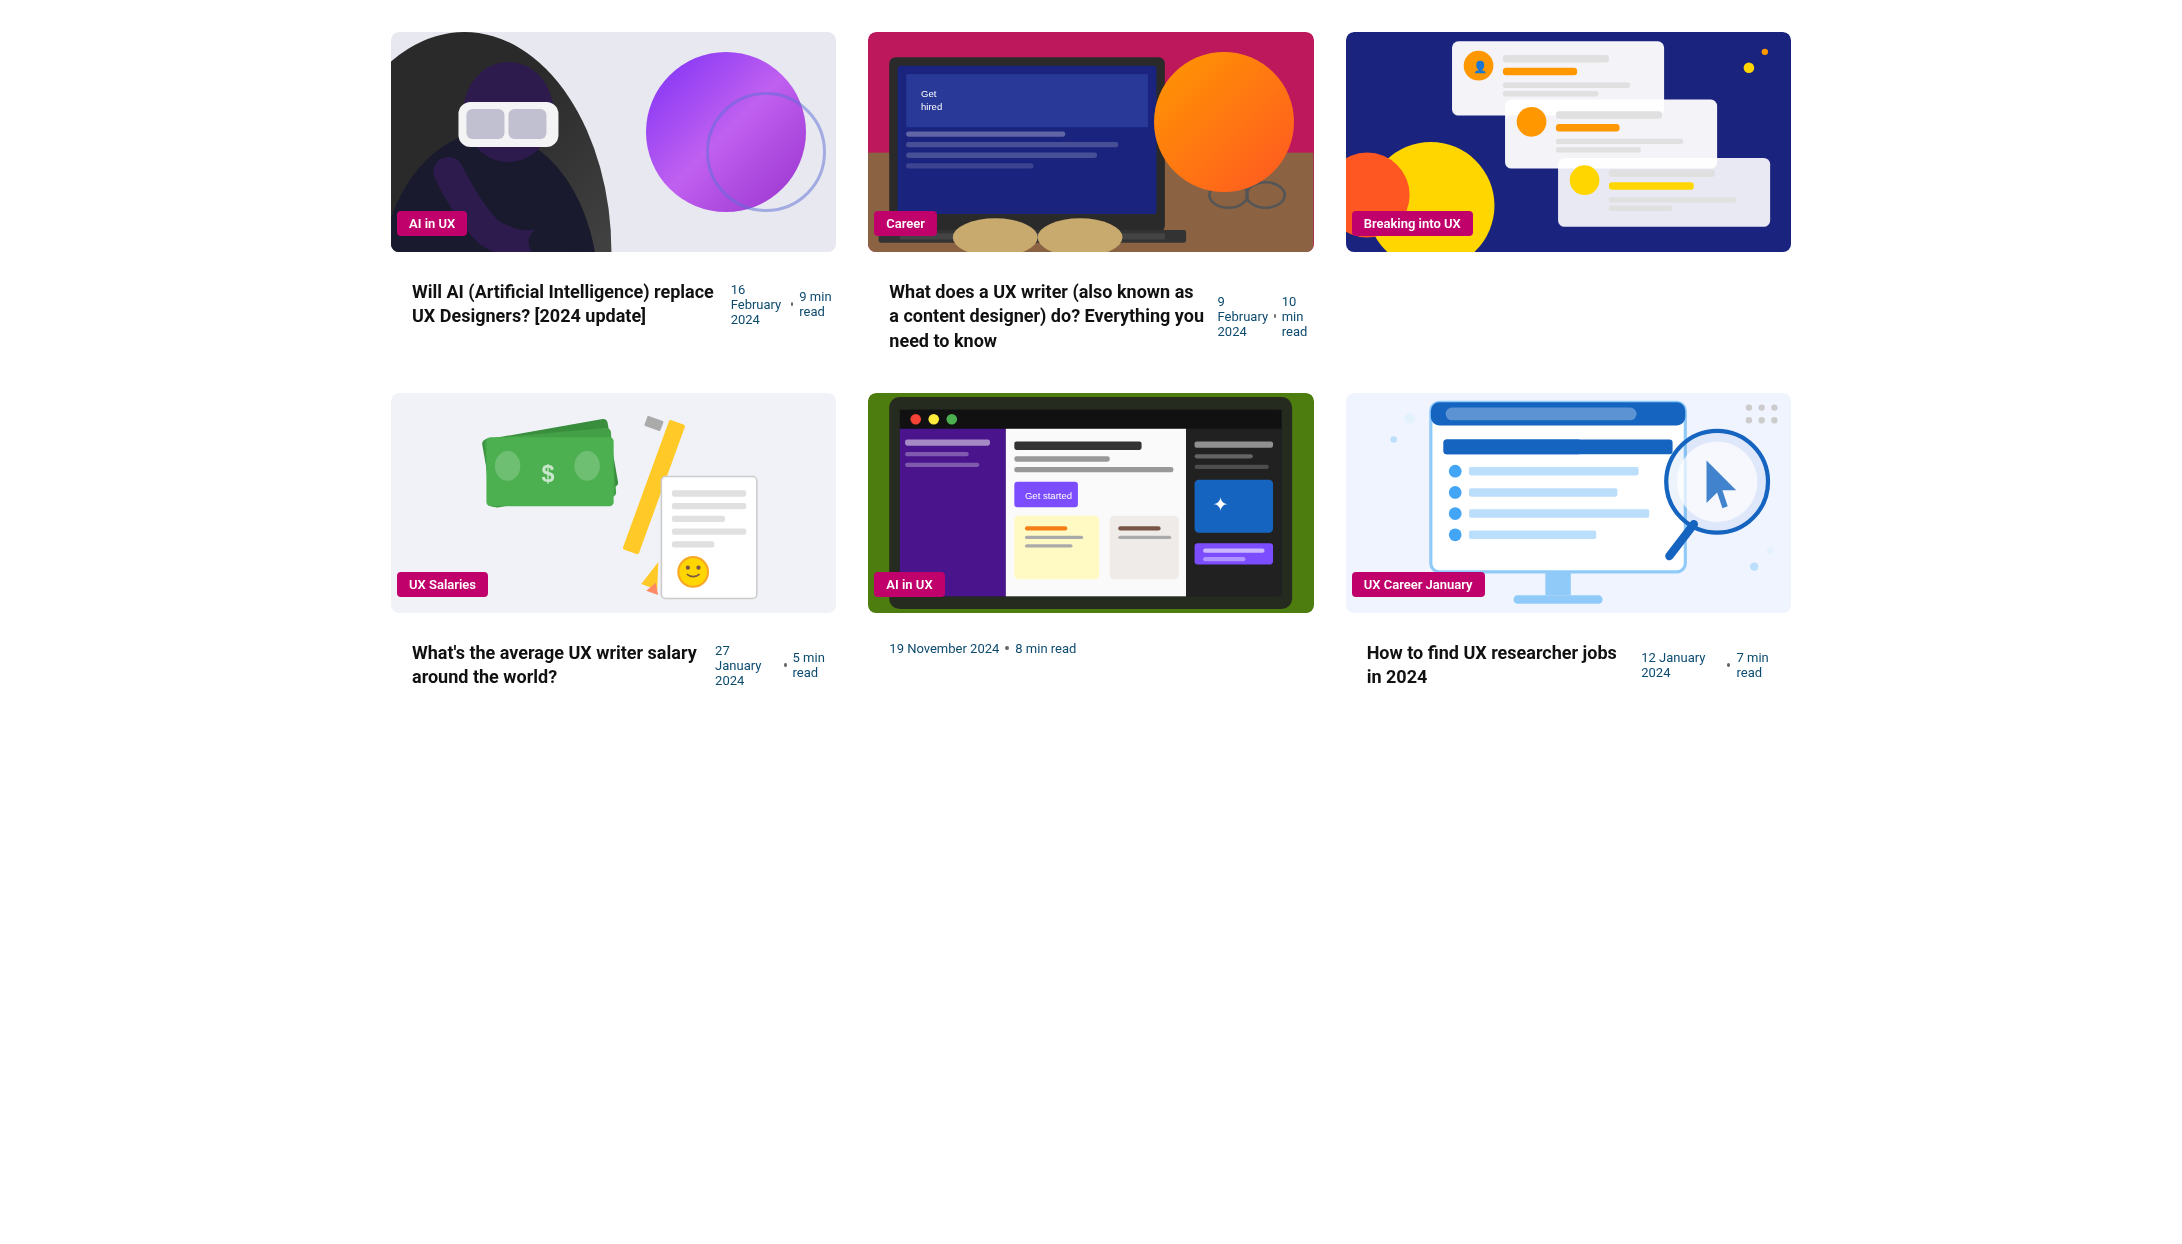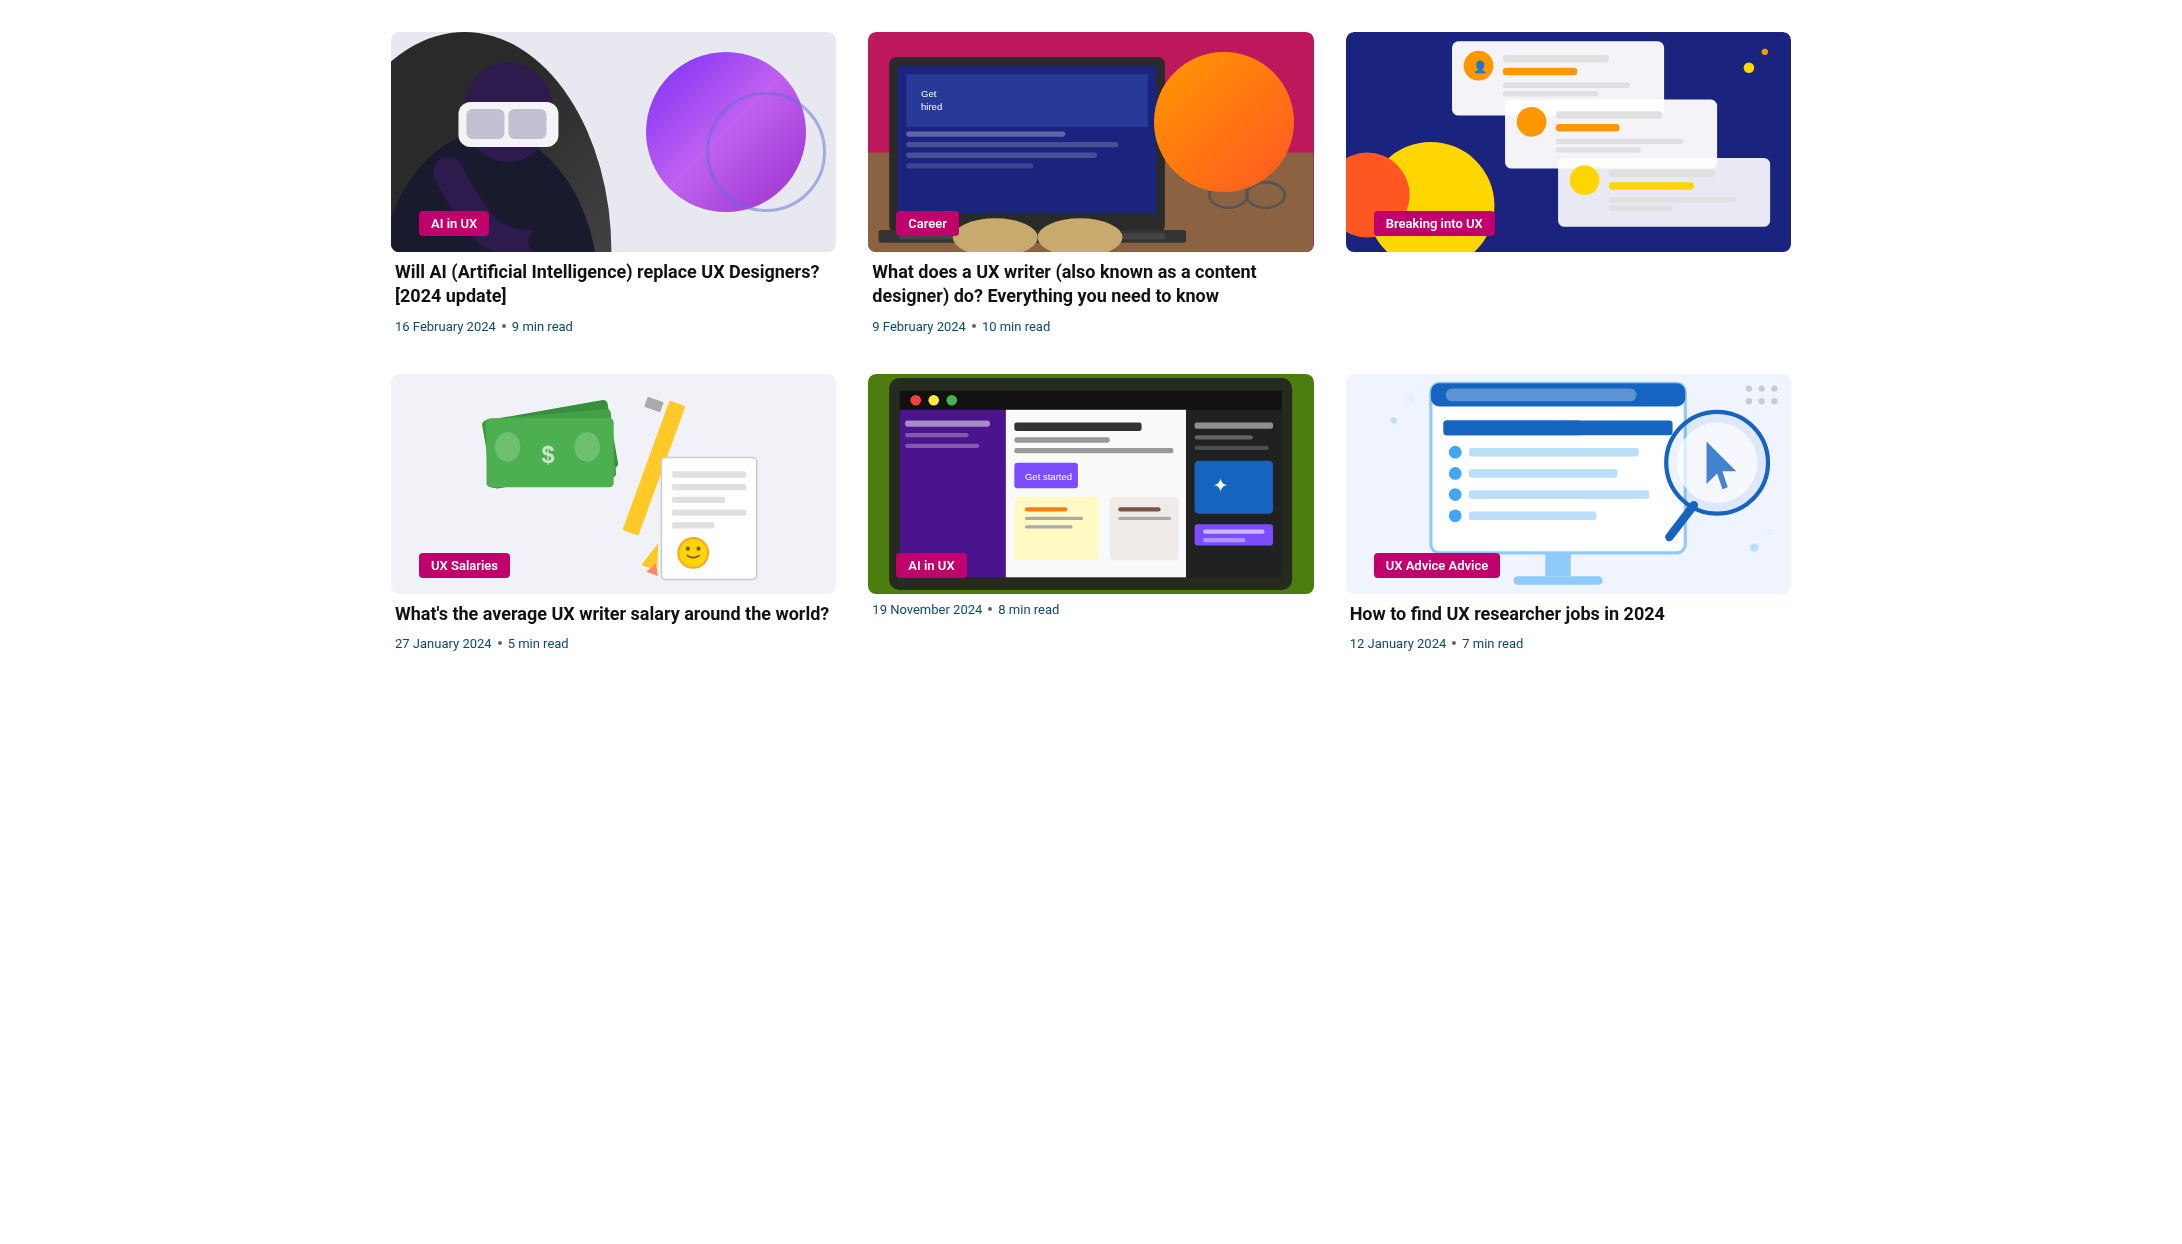--- a/index.html
+++ b/index.html
@@ -31,34 +31,35 @@
       border-radius: 8px;
       flex-shrink: 0;
     }
     .card-image-bg {
       width: 100%;
       height: 100%;
     }
     .category-badge {
       position: absolute;
       bottom: 16px;
-      left: 28px;
+      left: 6px;
       background: #c0006b;
       color: #fff;
       font-size: 13px;
       font-weight: 600;
       padding: 5px 12px;
       border-radius: 4px;
       margin-top: 27px;
     }
     .card-body {
-      padding: 8px 4px 0 4px;
+      padding: 28px 4px 0 4px;
       display: flex;
-      flex-direction: column;
+      flex-direction: row;
       gap: 10px;
+      margin-left: 17px;
     }
     .card-title {
       font-size: 18px;
       font-weight: 700;
       color: #111;
       line-height: 1.35;
     }
     .card-meta {
       font-size: 13px;
       color: #0c4a6e;
@@ -410,21 +411,21 @@
           <circle cx="400" cy="155" r="3" fill="#e3f2fd"></circle>
 
           <circle cx="380" cy="20" r="3" fill="#ccc"></circle>
           <circle cx="392" cy="20" r="3" fill="#ccc"></circle>
           <circle cx="404" cy="20" r="3" fill="#ccc"></circle>
           <circle cx="380" cy="32" r="3" fill="#ccc"></circle>
           <circle cx="392" cy="32" r="3" fill="#ccc"></circle>
           <circle cx="404" cy="32" r="3" fill="#ccc"></circle>
         </svg>
       </div>
-      <span class="category-badge">UX Advice Advice</span>
+      <span class="category-badge">UX Career January</span>
     </div>
     <div class="card-body">
       <div class="card-title">How to find UX researcher jobs in 2024</div>
       <div class="card-meta">
         <span>12 January 2024</span>
         <span class="dot"></span>
         <span>7 min read</span>
       </div>
     </div>
   </div>

